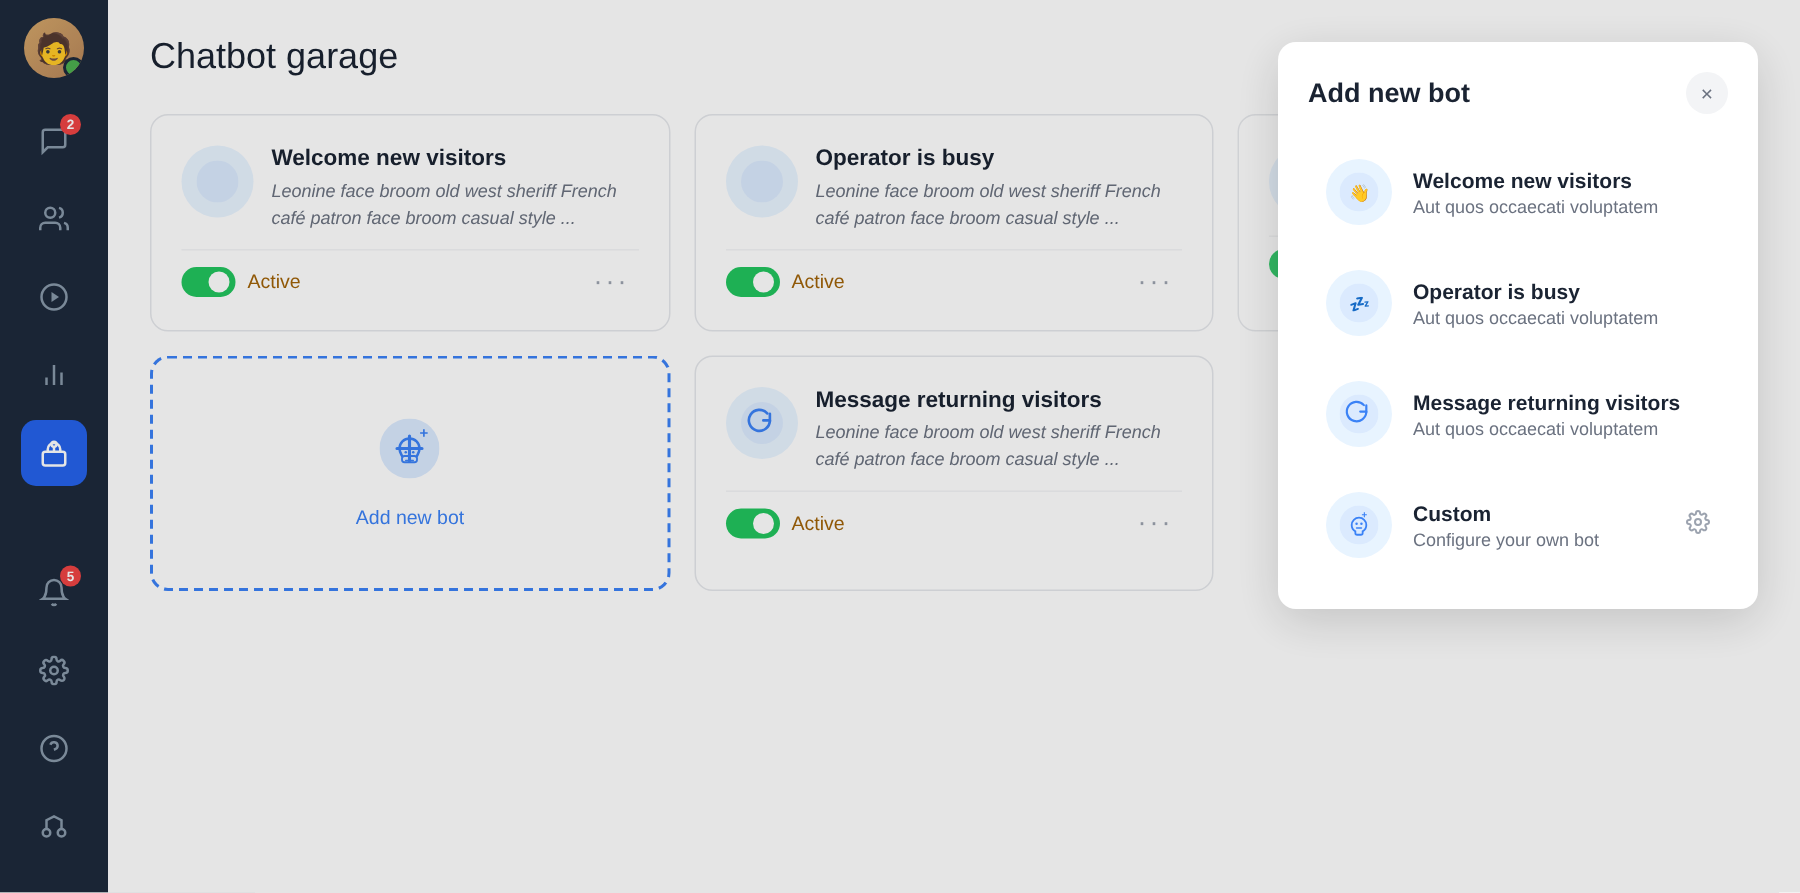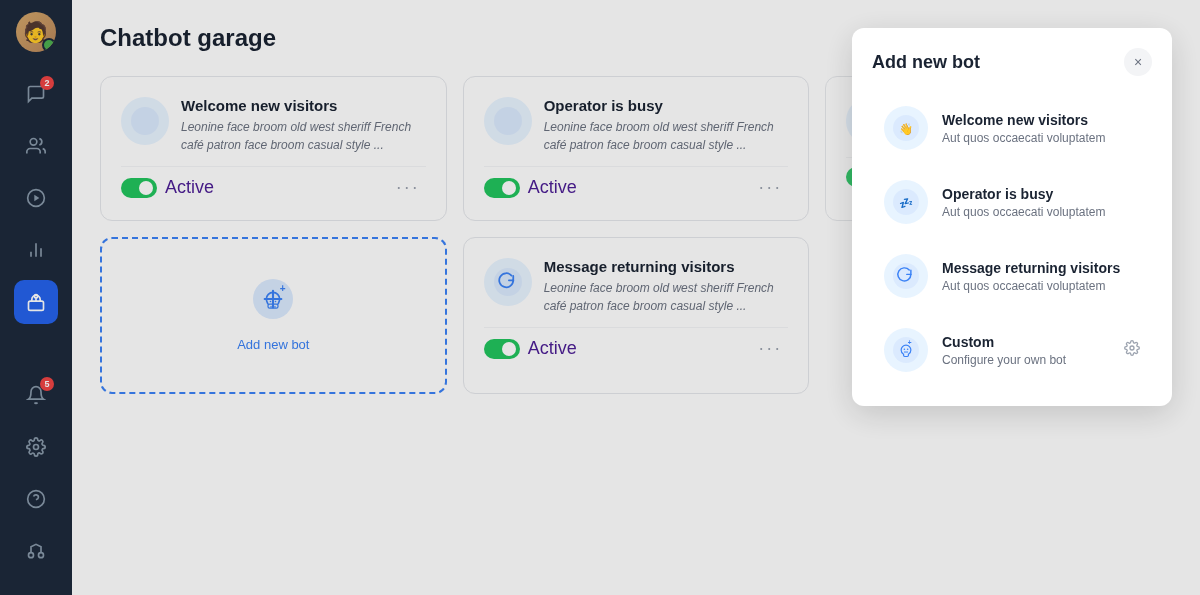--- a/index.html
+++ b/index.html
@@ -79,21 +79,21 @@
     .main {
       flex: 1;
       display: flex;
       flex-direction: column;
       background: #fff;
       padding: 24px 28px;
       overflow-y: auto;
     }
     .page-title {
       font-size: 24px;
-      font-weight: 700;
+      font-weight: 400;
       color: #1a2332;
       margin-bottom: 24px;
     }
     .bots-grid {
       display: grid;
       grid-template-columns: repeat(3, 1fr);
       gap: 16px;
     }
 
     
@@ -136,22 +136,22 @@
       display: flex;
       align-items: center;
       justify-content: space-between;
       padding-top: 8px;
       border-top: 1px solid #f3f4f6;
     }
     .active-label {
       display: flex;
       align-items: center;
       gap: 8px;
-      font-size: 18px;
-      color: #4c1d95;
+      font-size: 13px;
+      color: #a16207;
     }
     .toggle {
       width: 36px; height: 20px;
       background: #22c55e;
       border-radius: 10px;
       position: relative;
       cursor: pointer;
     }
     .toggle::after {
       content: '';

